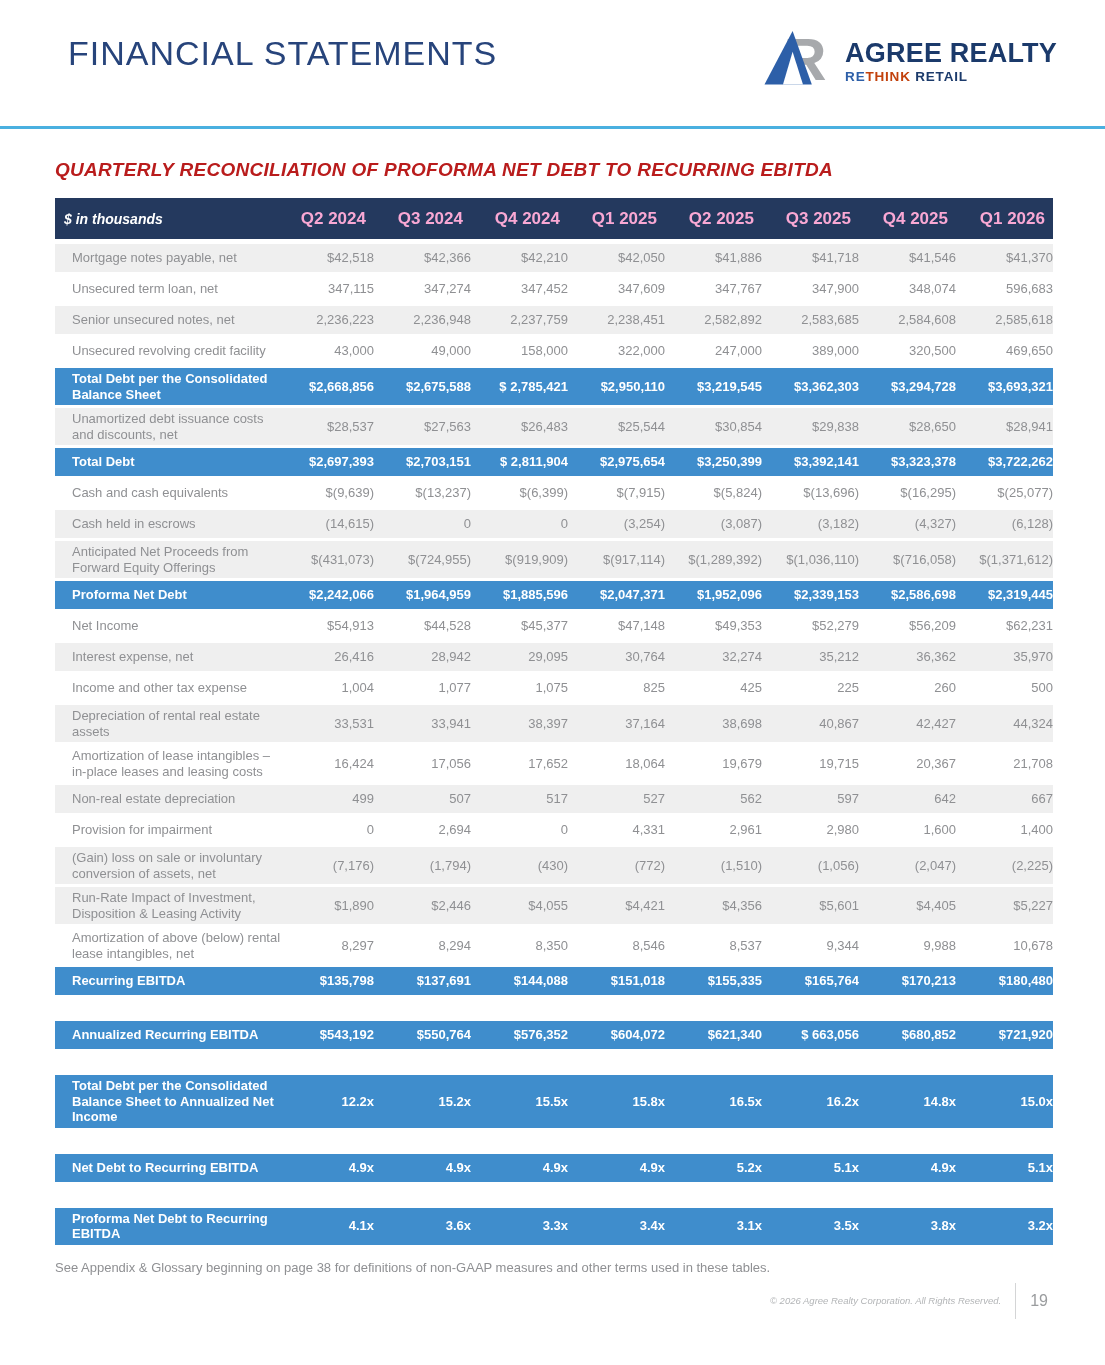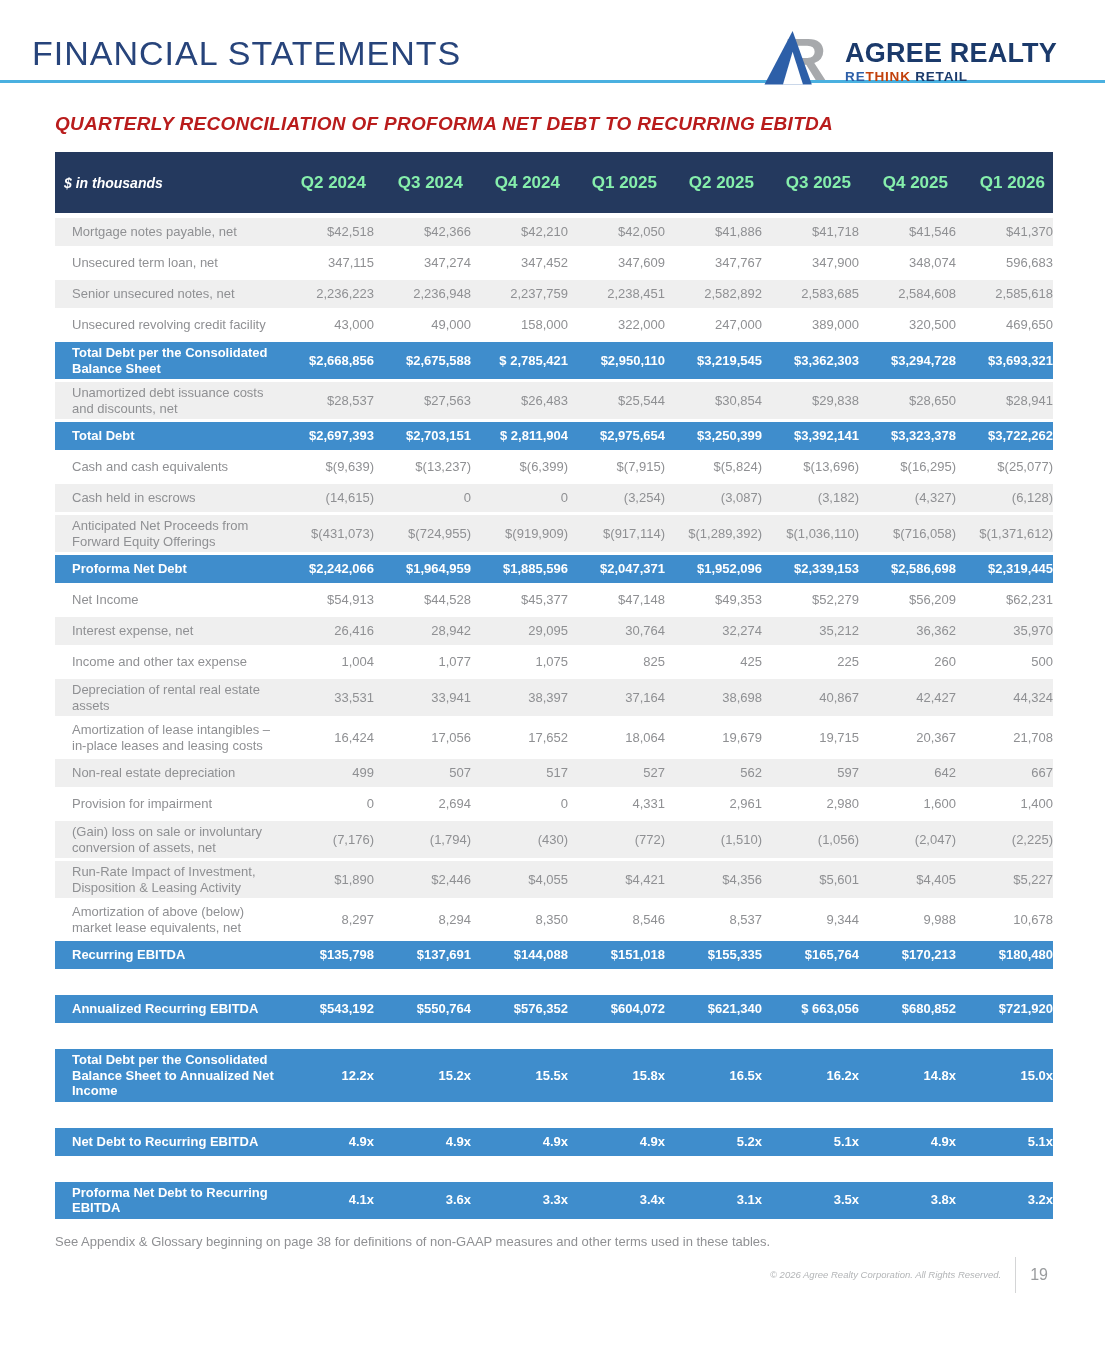--- a/index.html
+++ b/index.html
@@ -1,38 +1,38 @@
 <!DOCTYPE html>
 <html><head>
 <meta charset="utf-8">
 <style>
   * { margin:0; padding:0; box-sizing:border-box; }
   html,body { width:1105px; height:1365px; background:#fff;
     font-family:"Liberation Sans","DejaVu Sans",sans-serif; overflow:hidden; }
 
-  .top-header { height:80px; display:flex; justify-content:space-between;
-    align-items:flex-start; padding:28px 48px 0 32px; }
+  .top-header { height:126px; display:flex; justify-content:space-between;
+    align-items:flex-start; padding:28px 48px 0 68px; }
   .page-title { font-size:34px; font-weight:400; letter-spacing:1px;
     color:#27447b; padding-top:6px; }
   .logo { display:flex; align-items:flex-start; gap:8px; }
   .logo-text { display:flex; flex-direction:column; padding-top:12px; }
   .logo-name { font-size:27px; font-weight:bold; color:#1b3a6b; letter-spacing:0.2px; line-height:1; }
   .logo-tagline { font-size:13.5px; font-weight:bold; letter-spacing:0.8px; line-height:1.2; margin-top:2px; }
   .tag-re { color:#2d5fa8; } .tag-think { color:#c2410c; } .tag-retail { color:#1b3a6b; }
   .rule { height:3px; background:#4ab0e0; width:1105px; }
 
   .content { padding:0 53px 0 55px; }
   .section-title { margin-top:30px; font-size:19px; font-weight:bold; font-style:italic;
     color:#b91c1c; letter-spacing:0.3px; }
 
   .fin-table { margin-top:17px; width:998px; }
   .trow, .thead-row { display:grid; grid-template-columns:222px repeat(8, 97px); }
-  .thead-row { background:#24395e; height:61px; align-items:center; margin-bottom:5px; }
+  .thead-row { background:#24395e; height:41px; align-items:center; margin-bottom:5px; }
   .unit-cell { color:#fff; font-size:14px; font-weight:bold; font-style:italic; padding-left:9px; }
-  .hcell { color:#86efac; font-size:17px; font-weight:bold; text-align:right; padding-right:8px; }
+  .hcell { color:#f9a8d4; font-size:17px; font-weight:bold; text-align:right; padding-right:8px; }
 
   .tbody { display:flex; flex-direction:column; gap:3px; }
   .trow { min-height:28px; align-items:center; padding:3px 8px; line-height:15.5px; }
   .trow.gray { background:#efefef; }
   .trow.white { background:#ffffff; }
   .trow.blue { background:#3f8dcc; }
   .lcell { font-size:13px; color:#8f9093; padding-left:9px; padding-right:4px; }
   .ncell { font-size:13px; color:#8f9093; text-align:right; padding-right:8px; white-space:nowrap; }
   .trow.blue .lcell, .trow.blue .ncell { color:#fff; font-weight:bold; }
 
@@ -299,21 +299,21 @@
           <div class="ncell">$1,890</div>
           <div class="ncell">$2,446</div>
           <div class="ncell">$4,055</div>
           <div class="ncell">$4,421</div>
           <div class="ncell">$4,356</div>
           <div class="ncell">$5,601</div>
           <div class="ncell">$4,405</div>
           <div class="ncell">$5,227</div>
         </div>
         <div class="trow white">
-          <div class="lcell">Amortization of above (below) market lease equivalents, net</div>
+          <div class="lcell">Amortization of above (below) rental lease intangibles, net</div>
           <div class="ncell">8,297</div>
           <div class="ncell">8,294</div>
           <div class="ncell">8,350</div>
           <div class="ncell">8,546</div>
           <div class="ncell">8,537</div>
           <div class="ncell">9,344</div>
           <div class="ncell">9,988</div>
           <div class="ncell">10,678</div>
         </div>
         <div class="trow blue">

